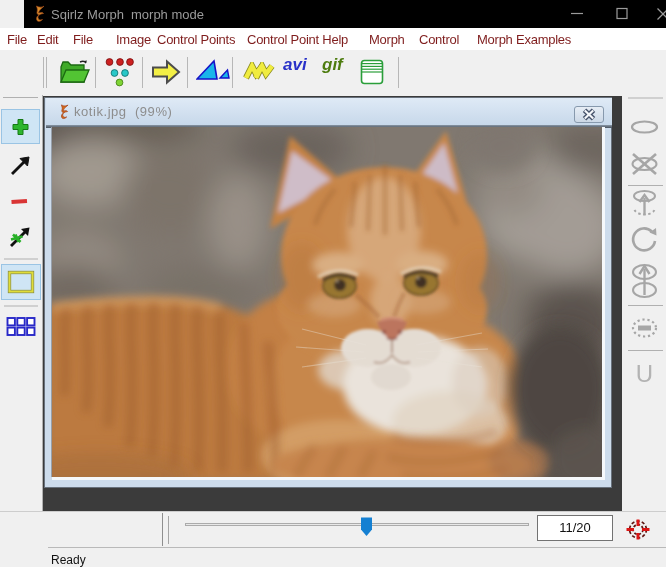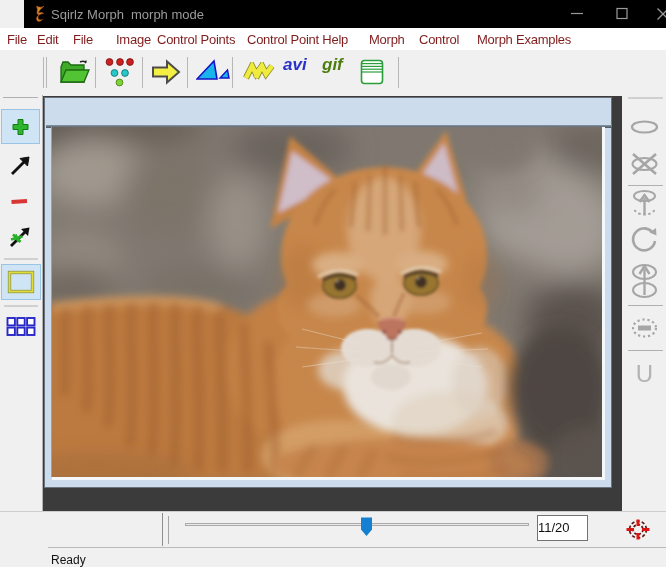--- a/index.html
+++ b/index.html
@@ -17,21 +17,21 @@
 
 #toolbar { left:0; top:50px; width:666px; height:56px; background:#f0f0f0; }
 .vsep { position:absolute; top:7px; width:1px; height:31px; background:#b7b7b7; }
 
 #leftpanel { left:0; top:95px; width:43px; height:416px; background:#f0f0f0; border-right:1px solid #b0b0b0; }
 #rightpanel { left:622px; top:95px; width:44px; height:416px; background:#f0f0f0; }
 #mdi { left:43px; top:96px; width:579px; height:415px; background:#3b3b3b; }
 .hsep { position:absolute; height:1px; background:#b0b0b0; }
 
 #bottombar { left:0; top:511px; width:666px; height:35px; background:#f0f0f0; }
-#valbox { position:absolute; left:537px; top:4px; width:51px; height:26px; background:#fff; border:1px solid #727272; font-size:13px; color:#111; line-height:24px; }
+#valbox { position:absolute; left:537px; top:4px; width:76px; height:26px; background:#fff; border:1px solid #727272; font-size:13px; color:#111; text-align:center; line-height:24px; }
 #statusbar { left:0; top:547px; width:666px; height:20px; background:#f0f0f0; border-top:1px solid #b9b9b9;margin-left:48px; }
 #ready { left:3px; top:5px; font-size:12px; color:#111; }
 
 #child { left:44px; top:97px; width:568px; height:391px; background:#cddcec; border:1px solid #68717c; }
 #childtitle { left:1px; top:0px; width:566px; height:27px; background:linear-gradient(#dfeaf6,#c7d8ea); }
 #childtext { left:28px; top:6px; font-size:13px; color:#8d8d8d; letter-spacing:0.55px; }
 #childclose { left:528px; top:8px; width:30px; height:17px; background:linear-gradient(#e6edf5,#ccd8e6); border:1px solid #8799ad; border-radius:3px; }
 #photo { left:7px; top:29px; width:550px; height:350px; }
 #photo svg { display:block; }
 </style>
@@ -156,20 +156,32 @@
           <rect x="27.1" y="223" width="7.4" height="7.4"></rect>
       <rect x="7.5" y="232.6" width="7.4" height="7.4"></rect>
           <rect x="17.3" y="232.6" width="7.4" height="7.4"></rect>
           <rect x="27.1" y="232.6" width="7.4" height="7.4"></rect>
     </g>
   </svg>
 </div>
 
 <div class="abs" id="mdi"></div>
 <div class="abs" id="child">
+  <div class="abs" id="childtitle">
+    <svg class="abs" style="left:13px;top:6px" width="11" height="16" viewBox="0 0 12 18">
+      <path d="M2.5 1 C6 3,8.5 2,10 1.2 C6.5 4,5 5.5,4.5 8 C7.5 7,9 7.5,9.5 8.5 C5.5 9,4 10.5,4 12.5 C4 15,6.5 15.5,8.5 14.5 C6 17,3.5 16.8,2.8 15 C2 13,3 11,5 10 C3.2 9.5,2.6 8,3.2 6.3 C3.8 4.5,3 2.8,2.5 1 Z" fill="#d26a1e" stroke="#a13a10" stroke-width="0.7"></path>
+    </svg>
+    <span class="abs" id="childtext">kotik.jpg&nbsp;&nbsp;(99%)</span>
+    <div class="abs" id="childclose">
+      <svg width="28" height="15" viewBox="0 0 28 15">
+        <path d="M9.5 3.2 L18.5 11.8 M18.5 3.2 L9.5 11.8" stroke="#47536b" stroke-width="5"></path>
+        <path d="M9.8 3.5 L18.2 11.5 M18.2 3.5 L9.8 11.5" stroke="#f4f6f9" stroke-width="2.2"></path>
+      </svg>
+    </div>
+  </div>
   <div class="abs" style="left:1px;top:27px;width:566px;height:3px;background:linear-gradient(#8a97a6,#49535e)"></div>
   <div class="abs" style="left:6px;top:29px;width:1px;height:350px;background:#97a0ab"></div>
   <div class="abs" id="photo">
 
     <svg width="550" height="350" viewBox="0 0 550 350">
       <defs>
         <filter id="b14" x="-60%" y="-60%" width="220%" height="220%">
               <feGaussianBlur stdDeviation="14"></feGaussianBlur>
             </filter>
         <filter id="b8" x="-50%" y="-50%" width="200%" height="200%">

